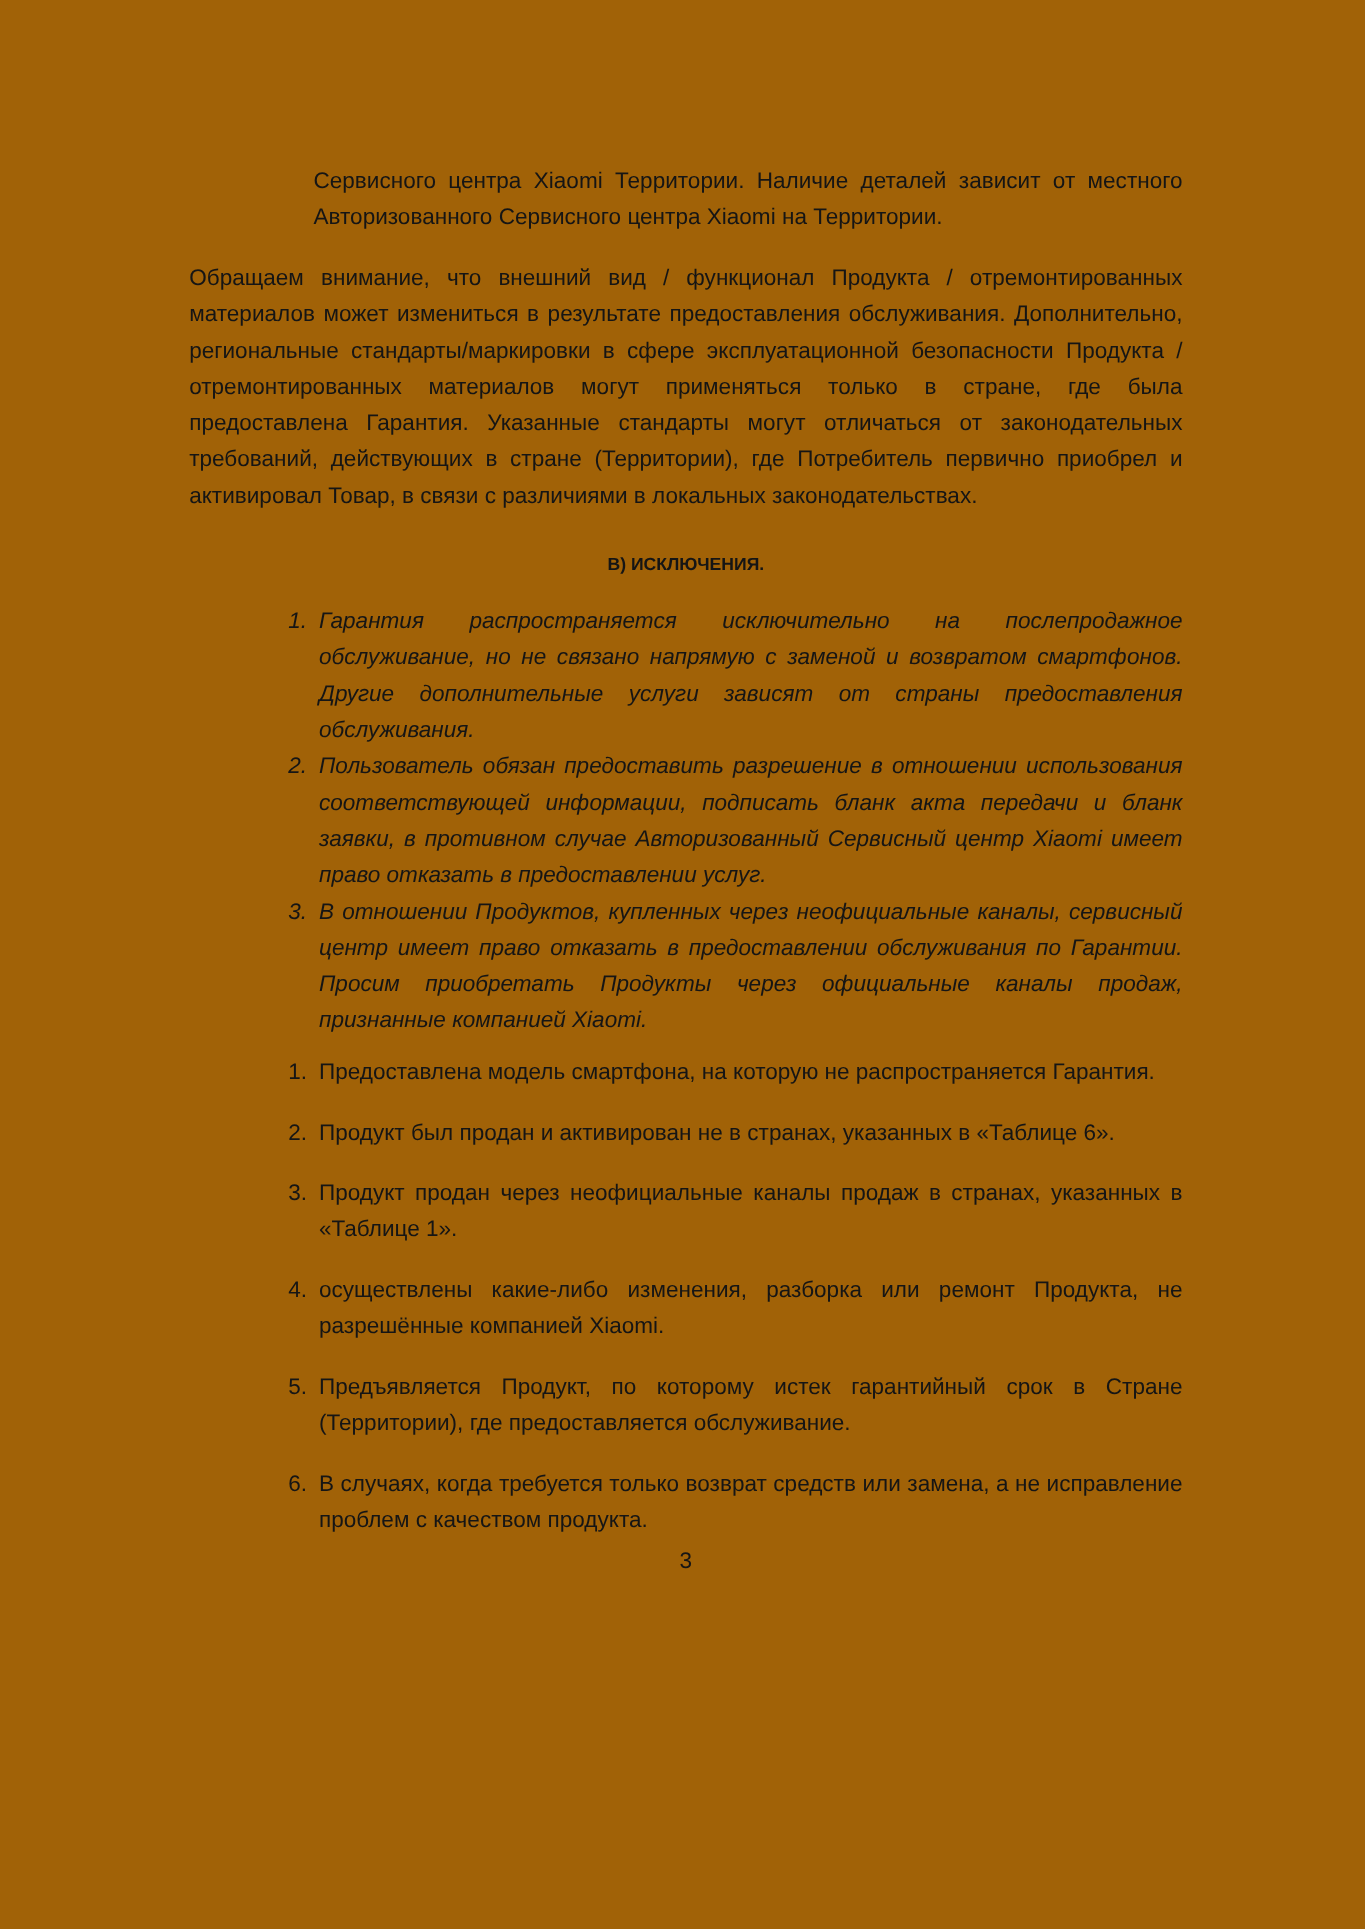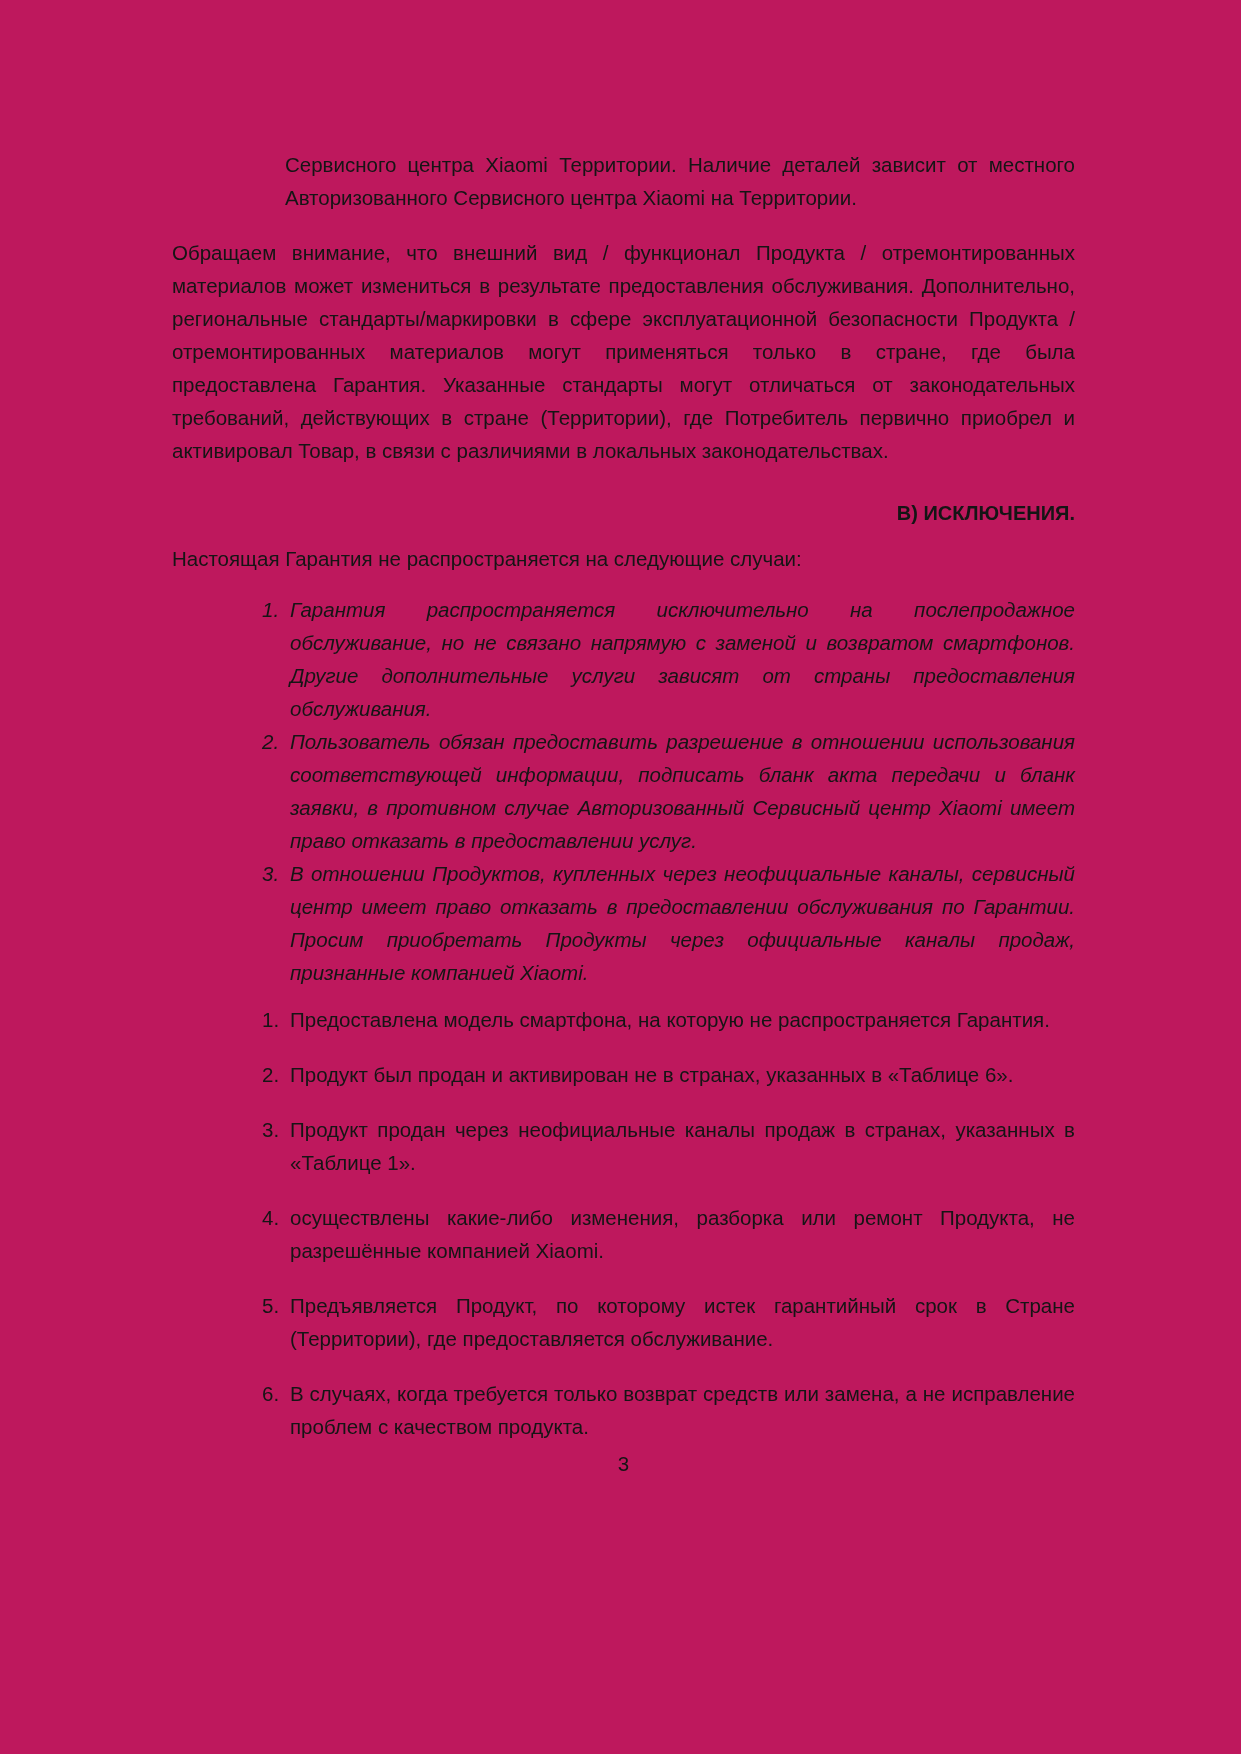--- a/index.html
+++ b/index.html
@@ -4,21 +4,21 @@
 <style>
   html, body {
     margin: 0;
     padding: 0;
     background: #ffffff;
   }
   .sheet {
     position: relative;
     width: 1241px;
     height: 1754px;
-    background: #be185d;
+    background: #a16207;
     font-family: "Liberation Sans", "DejaVu Sans", sans-serif;
     color: #151515;
     font-size: 20.5px;
     line-height: 33px;
     overflow: hidden;
   }
   .content {
     position: absolute;
     left: 172px;
     top: 148px;
@@ -29,23 +29,23 @@
 
   .para-continuation {
     margin-left: 113px;
     margin-bottom: 22px;
   }
   .para-notice {
     margin-bottom: 12px;
   }
   .section-heading {
     margin: 30px 0 12px 0;
-    font-size: 20px;
+    font-size: 16px;
     font-weight: bold;
-    text-align: right;
+    text-align: center;
   }
   .intro {
     text-align: left;
   }
   ol {
     margin: 0;
     padding: 0;
     list-style: none;
     counter-reset: item;
   }
@@ -78,21 +78,20 @@
 
 <div class="sheet">
   <div class="content">
 
     <p class="para-continuation">Сервисного центра Xiaomi Территории. Наличие деталей зависит от местного Авторизованного Сервисного центра Xiaomi на Территории.</p>
 
     <p class="para-notice">Обращаем внимание, что внешний вид / функционал Продукта / отремонтированных материалов может измениться в результате предоставления обслуживания. Дополнительно, региональные стандарты/маркировки в сфере эксплуатационной безопасности Продукта / отремонтированных материалов могут применяться только в стране, где была предоставлена Гарантия. Указанные стандарты могут отличаться от законодательных требований, действующих в стране (Территории), где Потребитель первично приобрел и активировал Товар, в связи с различиями в локальных законодательствах.</p>
 
     <h2 class="section-heading">В) ИСКЛЮЧЕНИЯ.</h2>
 
-    <p class="intro">Настоящая Гарантия не распространяется на следующие случаи:</p>
 
     <ol class="tight">
       <li>Гарантия распространяется исключительно на послепродажное обслуживание, но не связано напрямую с заменой и возвратом смартфонов. Другие дополнительные услуги зависят от страны предоставления обслуживания.</li>
       <li>Пользователь обязан предоставить разрешение в отношении использования соответствующей информации, подписать бланк акта передачи и бланк заявки, в противном случае Авторизованный Сервисный центр Xiaomi имеет право отказать в предоставлении услуг.</li>
       <li>В отношении Продуктов, купленных через неофициальные каналы, сервисный центр имеет право отказать в предоставлении обслуживания по Гарантии. Просим приобретать Продукты через официальные каналы продаж, признанные компанией Xiaomi.</li>
     </ol>
 
 
     <ol class="spaced">
       <li>Предоставлена модель смартфона, на которую не распространяется Гарантия.</li>

